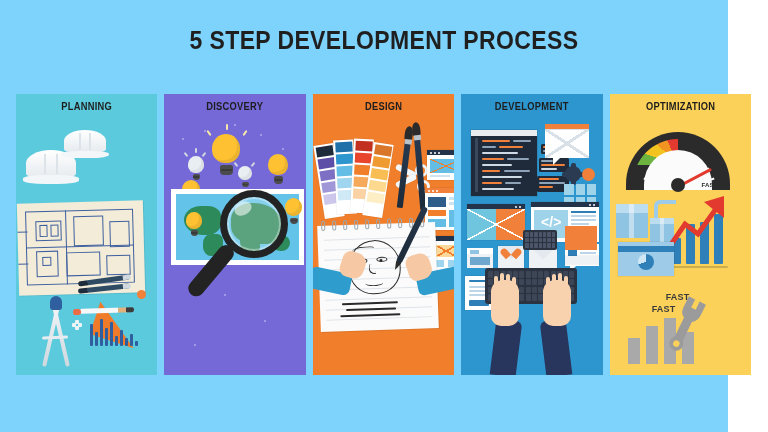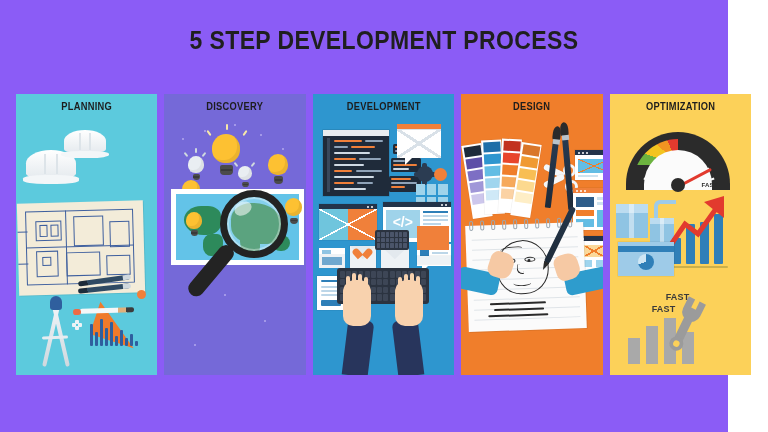--- a/index.html
+++ b/index.html
@@ -2,21 +2,21 @@
 <html><head>
 <meta charset="utf-8">
 <style>
   * { box-sizing: border-box; margin: 0; padding: 0; }
   html, body {
     width: 768px; height: 432px;
     background: #ffffff;
     font-family: "Liberation Sans", sans-serif;
     overflow: hidden;
   }
-  #stage { position: relative; width: 728px; height: 432px; background: #8b5cf6; }
+  #stage { position: relative; width: 728px; height: 432px; background: #7dd3fc; }
 
   
   .title {
     position: absolute; left: 0; top: 26px; width: 768px;
     text-align: center;
     font-family: "Liberation Sans Narrow", "Liberation Sans", sans-serif;
     font-weight: bold;
     font-size: 25px;
     letter-spacing: 0.4px;
     color: #1f1f1f;
@@ -474,20 +474,159 @@
           <div class="glass" style="z-index:20">
             <div class="glass-ring">
                 <div class="glass-shine"></div>
               </div>
             <div class="glass-handle"></div>
           </div>
         </div>
       </div>
     </div>
 
+    <div class="panel p3">
+      <div class="panel-label">DESIGN</div>
+      <div class="art">
+
+        <div class="swatch-fan">
+          <div class="swatch" style="left:0;top:8px;transform:rotate(-9deg)">
+            <i style="background:#1d2b3a"></i>
+              <i style="background:#5d4fa8"></i>
+            <i style="background:#7d6fc4"></i>
+              <i style="background:#a097d8"></i>
+            <i style="background:#cdc7ec"></i>
+              <i style="background:#fff"></i>
+          </div>
+          <div class="swatch" style="left:16px;top:4px;transform:rotate(-3deg)">
+            <i style="background:#1f6fa8"></i>
+              <i style="background:#2e96cf"></i>
+            <i style="background:#63bde4"></i>
+              <i style="background:#9fd5ee"></i>
+            <i style="background:#cfe9f7"></i>
+              <i style="background:#fff"></i>
+          </div>
+          <div class="swatch" style="left:33px;top:3px;transform:rotate(3deg)">
+            <i style="background:#c2311f"></i>
+              <i style="background:#e8452c"></i>
+            <i style="background:#f07e2b"></i>
+              <i style="background:#f6a95b"></i>
+            <i style="background:#fbd2a4"></i>
+              <i style="background:#fff"></i>
+          </div>
+          <div class="swatch" style="left:49px;top:7px;transform:rotate(9deg)">
+            <i style="background:#d9762a"></i>
+              <i style="background:#f09a32"></i>
+            <i style="background:#f8be54"></i>
+              <i style="background:#fcd98f"></i>
+            <i style="background:#feeec6"></i>
+              <i style="background:#fff"></i>
+          </div>
+        </div>
+
+        <div class="scissors">
+          <div class="blade" style="left:0;top:4px;transform:rotate(26deg)"></div>
+          <div class="blade" style="left:0;top:14px;transform:rotate(-26deg)"></div>
+          <div class="ring" style="left:20px;top:0"></div>
+          <div class="ring" style="left:22px;top:16px"></div>
+        </div>
+
+        <div class="brush" style="left:88px;top:44px;height:70px;transform:rotate(7deg)">
+          <div class="tip"></div>
+            <div class="ferrule"></div>
+        </div>
+        <div class="brush" style="left:104px;top:40px;height:76px;transform:rotate(-5deg)">
+          <div class="tip"></div>
+            <div class="ferrule"></div>
+        </div>
+
+        <div class="wireframe" style="left:114px;top:56px;width:38px;height:30px">
+          <div class="wf-bar">
+              <i style="left:3px"></i>
+              <i style="left:7px"></i>
+              <i style="left:11px"></i>
+            </div>
+          <div style="position:absolute;left:3px;top:9px;width:32px;height:14px;background:#63bde4;"></div>
+          <div style="position:absolute;left:3px;top:9px;width:32px;height:14px;
+                      background:linear-gradient(to top right,transparent 48%,#f07e2b 48% 52%,transparent 52%),
+                                 linear-gradient(to top left,transparent 48%,#f07e2b 48% 52%,transparent 52%);"></div>
+          <div style="position:absolute;left:3px;top:25px;width:20px;height:2px;background:#cfe3ef"></div>
+        </div>
+        <div class="wireframe" style="left:112px;top:94px;width:42px;height:42px">
+          <div class="wf-bar o">
+              <i style="left:3px"></i>
+              <i style="left:7px"></i>
+              <i style="left:11px"></i>
+            </div>
+          <div style="position:absolute;left:3px;top:9px;width:18px;height:10px;background:#2e5d8a"></div>
+          <div style="position:absolute;left:24px;top:9px;width:15px;height:3px;background:#cfe3ef"></div>
+          <div style="position:absolute;left:24px;top:14px;width:15px;height:3px;background:#cfe3ef"></div>
+          <div style="position:absolute;left:3px;top:22px;width:18px;height:6px;background:#f07e2b"></div>
+          <div style="position:absolute;left:3px;top:31px;width:18px;height:8px;background:#63bde4"></div>
+          <div style="position:absolute;left:24px;top:22px;width:15px;height:17px;background:#63bde4"></div>
+        </div>
+        <div class="wireframe" style="left:114px;top:142px;width:38px;height:34px">
+          <div class="wf-bar">
+              <i style="left:3px"></i>
+              <i style="left:7px"></i>
+            </div>
+          <div style="position:absolute;left:3px;top:9px;width:32px;height:12px;background:#fbd99a"></div>
+          <div style="position:absolute;left:10px;top:10px;width:18px;height:10px;
+               background:linear-gradient(to bottom right,transparent 45%,#f07e2b 45% 55%,transparent 55%),
+                          linear-gradient(to bottom left,transparent 45%,#f07e2b 45% 55%,transparent 55%);"></div>
+          <div style="position:absolute;left:3px;top:24px;width:14px;height:7px;background:#9fd5ee"></div>
+          <div style="position:absolute;left:21px;top:24px;width:14px;height:7px;background:#9fd5ee"></div>
+        </div>
+
+        <div class="notepad">
+          <div class="spiral">
+            <i style="left:0"></i>
+              <i style="left:11px"></i>
+              <i style="left:22px"></i>
+            <i style="left:33px"></i>
+              <i style="left:44px"></i>
+              <i style="left:55px"></i>
+            <i style="left:66px"></i>
+              <i style="left:77px"></i>
+              <i style="left:88px"></i>
+            <i style="left:99px"></i>
+          </div>
+          <div class="rule" style="top:14px"></div>
+            <div class="rule" style="top:24px"></div>
+          <div class="rule" style="top:34px"></div>
+            <div class="rule" style="top:44px"></div>
+          <div class="rule" style="top:54px"></div>
+            <div class="rule" style="top:64px"></div>
+          <div class="rule" style="top:74px"></div>
+            <div class="rule" style="top:84px"></div>
+          <div class="rule" style="top:94px"></div>
+
+          <div class="face">
+            <div class="oval"></div>
+            <div style="position:absolute;left:9px;top:18px;width:10px;height:5px;border:1.4px solid #2a2a2a;border-radius:50%"></div>
+            <div style="position:absolute;left:28px;top:17px;width:11px;height:5px;border:1.4px solid #2a2a2a;border-radius:50%"></div>
+            <div style="position:absolute;left:12px;top:20px;width:3px;height:3px;background:#2a2a2a;border-radius:50%"></div>
+            <div style="position:absolute;left:31px;top:19px;width:3px;height:3px;background:#2a2a2a;border-radius:50%"></div>
+            <div style="position:absolute;left:20px;top:24px;width:7px;height:10px;border-left:1.4px solid #2a2a2a;border-bottom:1.4px solid #2a2a2a;border-radius:0 0 0 6px"></div>
+            <div style="position:absolute;left:16px;top:40px;width:18px;height:6px;border-bottom:1.4px solid #2a2a2a;border-radius:0 0 50% 50%"></div>
+            <div style="position:absolute;left:4px;top:6px;width:22px;height:9px;border-top:1.6px solid #2a2a2a;border-radius:60% 20% 0 0"></div>
+          </div>
+          <div class="scribble" style="left:22px;top:78px;width:56px"></div>
+          <div class="scribble" style="left:26px;top:84px;width:50px"></div>
+          <div class="scribble" style="left:20px;top:90px;width:60px"></div>
+        </div>
+
+        <div class="sleeve" style="left:-4px;top:176px;width:42px;height:22px;transform:rotate(12deg)"></div>
+        <div class="hand" style="left:28px;top:158px;width:24px;height:26px;transform:rotate(18deg)"></div>
+        <div class="sleeve" style="left:104px;top:176px;width:44px;height:22px;transform:rotate(-12deg)"></div>
+        <div class="hand" style="left:94px;top:160px;width:24px;height:26px;transform:rotate(-18deg)"></div>
+        <div class="dpencil" style="left:96px;top:110px"></div>
+      </div>
+    </div>
+
     <div class="panel p4">
       <div class="panel-label">DEVELOPMENT</div>
       <div class="art">
 
         <div class="code-win">
           <div class="bar"></div>
             <div class="gut"></div>
           <div class="ln" style="left:11px;top:10px;width:28px;background:#f0803a"></div>
           <div class="ln" style="left:42px;top:10px;width:18px;background:#8fa3b8"></div>
           <div class="ln" style="left:11px;top:16px;width:14px;background:#8fa3b8"></div>
@@ -696,159 +835,20 @@
           <div class="typing-hand" style="left:45px;top:180px;width:4px;height:18px;border-radius:2px"></div>
           <div class="typing-hand" style="left:51px;top:183px;width:4px;height:15px;border-radius:2px"></div>
           <div class="typing-hand" style="left:85px;top:183px;width:4px;height:15px;border-radius:2px"></div>
           <div class="typing-hand" style="left:91px;top:180px;width:4px;height:18px;border-radius:2px"></div>
           <div class="typing-hand" style="left:97px;top:179px;width:4px;height:19px;border-radius:2px"></div>
           <div class="typing-hand" style="left:103px;top:182px;width:4px;height:16px;border-radius:2px"></div>
         </div>
       </div>
     </div>
 
-    <div class="panel p3">
-      <div class="panel-label">DESIGN</div>
-      <div class="art">
-
-        <div class="swatch-fan">
-          <div class="swatch" style="left:0;top:8px;transform:rotate(-9deg)">
-            <i style="background:#1d2b3a"></i>
-              <i style="background:#5d4fa8"></i>
-            <i style="background:#7d6fc4"></i>
-              <i style="background:#a097d8"></i>
-            <i style="background:#cdc7ec"></i>
-              <i style="background:#fff"></i>
-          </div>
-          <div class="swatch" style="left:16px;top:4px;transform:rotate(-3deg)">
-            <i style="background:#1f6fa8"></i>
-              <i style="background:#2e96cf"></i>
-            <i style="background:#63bde4"></i>
-              <i style="background:#9fd5ee"></i>
-            <i style="background:#cfe9f7"></i>
-              <i style="background:#fff"></i>
-          </div>
-          <div class="swatch" style="left:33px;top:3px;transform:rotate(3deg)">
-            <i style="background:#c2311f"></i>
-              <i style="background:#e8452c"></i>
-            <i style="background:#f07e2b"></i>
-              <i style="background:#f6a95b"></i>
-            <i style="background:#fbd2a4"></i>
-              <i style="background:#fff"></i>
-          </div>
-          <div class="swatch" style="left:49px;top:7px;transform:rotate(9deg)">
-            <i style="background:#d9762a"></i>
-              <i style="background:#f09a32"></i>
-            <i style="background:#f8be54"></i>
-              <i style="background:#fcd98f"></i>
-            <i style="background:#feeec6"></i>
-              <i style="background:#fff"></i>
-          </div>
-        </div>
-
-        <div class="scissors">
-          <div class="blade" style="left:0;top:4px;transform:rotate(26deg)"></div>
-          <div class="blade" style="left:0;top:14px;transform:rotate(-26deg)"></div>
-          <div class="ring" style="left:20px;top:0"></div>
-          <div class="ring" style="left:22px;top:16px"></div>
-        </div>
-
-        <div class="brush" style="left:88px;top:44px;height:70px;transform:rotate(7deg)">
-          <div class="tip"></div>
-            <div class="ferrule"></div>
-        </div>
-        <div class="brush" style="left:104px;top:40px;height:76px;transform:rotate(-5deg)">
-          <div class="tip"></div>
-            <div class="ferrule"></div>
-        </div>
-
-        <div class="wireframe" style="left:114px;top:56px;width:38px;height:30px">
-          <div class="wf-bar">
-              <i style="left:3px"></i>
-              <i style="left:7px"></i>
-              <i style="left:11px"></i>
-            </div>
-          <div style="position:absolute;left:3px;top:9px;width:32px;height:14px;background:#63bde4;"></div>
-          <div style="position:absolute;left:3px;top:9px;width:32px;height:14px;
-                      background:linear-gradient(to top right,transparent 48%,#f07e2b 48% 52%,transparent 52%),
-                                 linear-gradient(to top left,transparent 48%,#f07e2b 48% 52%,transparent 52%);"></div>
-          <div style="position:absolute;left:3px;top:25px;width:20px;height:2px;background:#cfe3ef"></div>
-        </div>
-        <div class="wireframe" style="left:112px;top:94px;width:42px;height:42px">
-          <div class="wf-bar o">
-              <i style="left:3px"></i>
-              <i style="left:7px"></i>
-              <i style="left:11px"></i>
-            </div>
-          <div style="position:absolute;left:3px;top:9px;width:18px;height:10px;background:#2e5d8a"></div>
-          <div style="position:absolute;left:24px;top:9px;width:15px;height:3px;background:#cfe3ef"></div>
-          <div style="position:absolute;left:24px;top:14px;width:15px;height:3px;background:#cfe3ef"></div>
-          <div style="position:absolute;left:3px;top:22px;width:18px;height:6px;background:#f07e2b"></div>
-          <div style="position:absolute;left:3px;top:31px;width:18px;height:8px;background:#63bde4"></div>
-          <div style="position:absolute;left:24px;top:22px;width:15px;height:17px;background:#63bde4"></div>
-        </div>
-        <div class="wireframe" style="left:114px;top:142px;width:38px;height:34px">
-          <div class="wf-bar">
-              <i style="left:3px"></i>
-              <i style="left:7px"></i>
-            </div>
-          <div style="position:absolute;left:3px;top:9px;width:32px;height:12px;background:#fbd99a"></div>
-          <div style="position:absolute;left:10px;top:10px;width:18px;height:10px;
-               background:linear-gradient(to bottom right,transparent 45%,#f07e2b 45% 55%,transparent 55%),
-                          linear-gradient(to bottom left,transparent 45%,#f07e2b 45% 55%,transparent 55%);"></div>
-          <div style="position:absolute;left:3px;top:24px;width:14px;height:7px;background:#9fd5ee"></div>
-          <div style="position:absolute;left:21px;top:24px;width:14px;height:7px;background:#9fd5ee"></div>
-        </div>
-
-        <div class="notepad">
-          <div class="spiral">
-            <i style="left:0"></i>
-              <i style="left:11px"></i>
-              <i style="left:22px"></i>
-            <i style="left:33px"></i>
-              <i style="left:44px"></i>
-              <i style="left:55px"></i>
-            <i style="left:66px"></i>
-              <i style="left:77px"></i>
-              <i style="left:88px"></i>
-            <i style="left:99px"></i>
-          </div>
-          <div class="rule" style="top:14px"></div>
-            <div class="rule" style="top:24px"></div>
-          <div class="rule" style="top:34px"></div>
-            <div class="rule" style="top:44px"></div>
-          <div class="rule" style="top:54px"></div>
-            <div class="rule" style="top:64px"></div>
-          <div class="rule" style="top:74px"></div>
-            <div class="rule" style="top:84px"></div>
-          <div class="rule" style="top:94px"></div>
-
-          <div class="face">
-            <div class="oval"></div>
-            <div style="position:absolute;left:9px;top:18px;width:10px;height:5px;border:1.4px solid #2a2a2a;border-radius:50%"></div>
-            <div style="position:absolute;left:28px;top:17px;width:11px;height:5px;border:1.4px solid #2a2a2a;border-radius:50%"></div>
-            <div style="position:absolute;left:12px;top:20px;width:3px;height:3px;background:#2a2a2a;border-radius:50%"></div>
-            <div style="position:absolute;left:31px;top:19px;width:3px;height:3px;background:#2a2a2a;border-radius:50%"></div>
-            <div style="position:absolute;left:20px;top:24px;width:7px;height:10px;border-left:1.4px solid #2a2a2a;border-bottom:1.4px solid #2a2a2a;border-radius:0 0 0 6px"></div>
-            <div style="position:absolute;left:16px;top:40px;width:18px;height:6px;border-bottom:1.4px solid #2a2a2a;border-radius:0 0 50% 50%"></div>
-            <div style="position:absolute;left:4px;top:6px;width:22px;height:9px;border-top:1.6px solid #2a2a2a;border-radius:60% 20% 0 0"></div>
-          </div>
-          <div class="scribble" style="left:22px;top:78px;width:56px"></div>
-          <div class="scribble" style="left:26px;top:84px;width:50px"></div>
-          <div class="scribble" style="left:20px;top:90px;width:60px"></div>
-        </div>
-
-        <div class="sleeve" style="left:-4px;top:176px;width:42px;height:22px;transform:rotate(12deg)"></div>
-        <div class="hand" style="left:28px;top:158px;width:24px;height:26px;transform:rotate(18deg)"></div>
-        <div class="sleeve" style="left:104px;top:176px;width:44px;height:22px;transform:rotate(-12deg)"></div>
-        <div class="hand" style="left:94px;top:160px;width:24px;height:26px;transform:rotate(-18deg)"></div>
-        <div class="dpencil" style="left:96px;top:110px"></div>
-      </div>
-    </div>
-
     <div class="panel p5">
       <div class="panel-label">OPTIMIZATION</div>
       <div class="art">
 
         <div class="speedo">
           <div class="outer"></div>
           <div class="dial"></div>
           <div class="hub-cover"></div>
           <div class="ticks">
             <i style="transform:rotate(-72deg) translateY(-30px)"></i>

